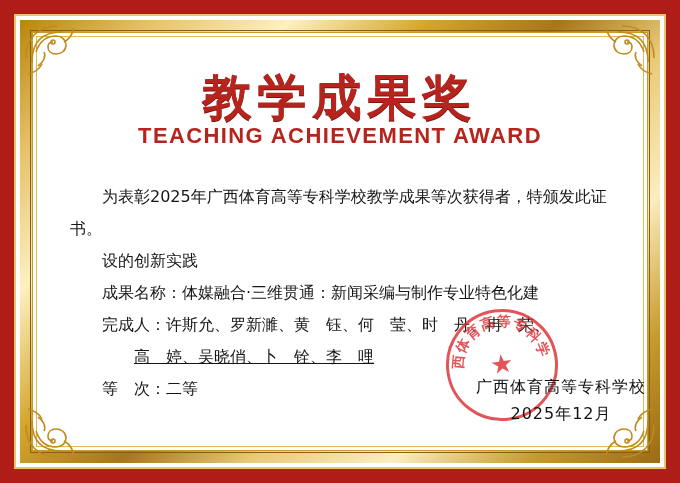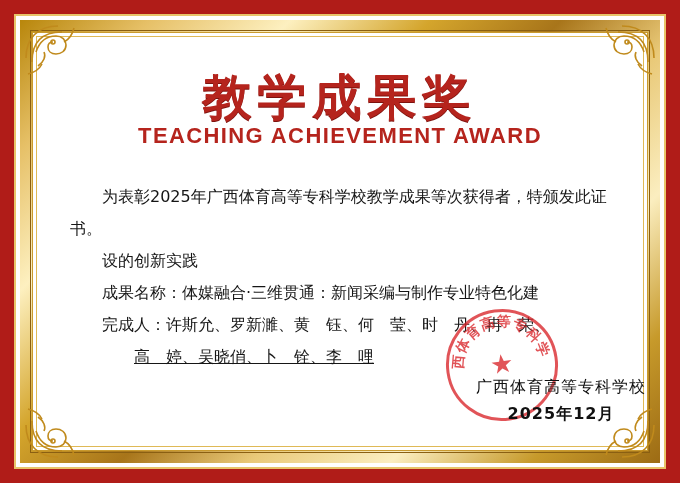--- a/index.html
+++ b/index.html
@@ -160,21 +160,21 @@
     position: absolute;
     right: 34px;
     bottom: 56px;
     text-align: center;
     font-family: "DejaVu Sans", "Liberation Sans", sans-serif;
     font-size: 16px;
     color: #111;
     line-height: 1.65;
   }
   .sign-org { letter-spacing: 1px; }
-  .sign-date { letter-spacing: 1px; font-weight: bold; }
+  .sign-date { letter-spacing: 1px; }
 
   
   .seal {
     position: absolute;
     right: 122px;
     bottom: 62px;
     width: 106px;
     height: 106px;
     border-radius: 50%;
     border: 3.5px solid #d9252a;
@@ -283,20 +283,23 @@
         <span class="label">成果名称：</span><span>体媒融合·三维贯通：新闻采编与制作专业特色化建</span>
       </div>
 
       <div class="row indent-2">
         <span class="label">完成人：</span><span>许斯允、罗新濉、黄　钰、何　莹、时　丹、冉　荣、</span>
       </div>
       <div class="row indent-4">
         <span>高　婷、吴晓俏、卜　铨、李　哩</span>
       </div>
 
+      <div class="row indent-2">
+        <span class="label">等　次：</span><span>二等</span>
+      </div>
     </div>
   </div>
 
   <div class="seal">
     <svg viewBox="0 0 106 106">
       <defs>
         <path id="sealArc" d="M 14,53 A 39,39 0 1 1 92,53"></path>
       </defs>
       <text>
         <textPath href="#sealArc" startOffset="50%" text-anchor="middle">广西体育高等专科学校</textPath>

